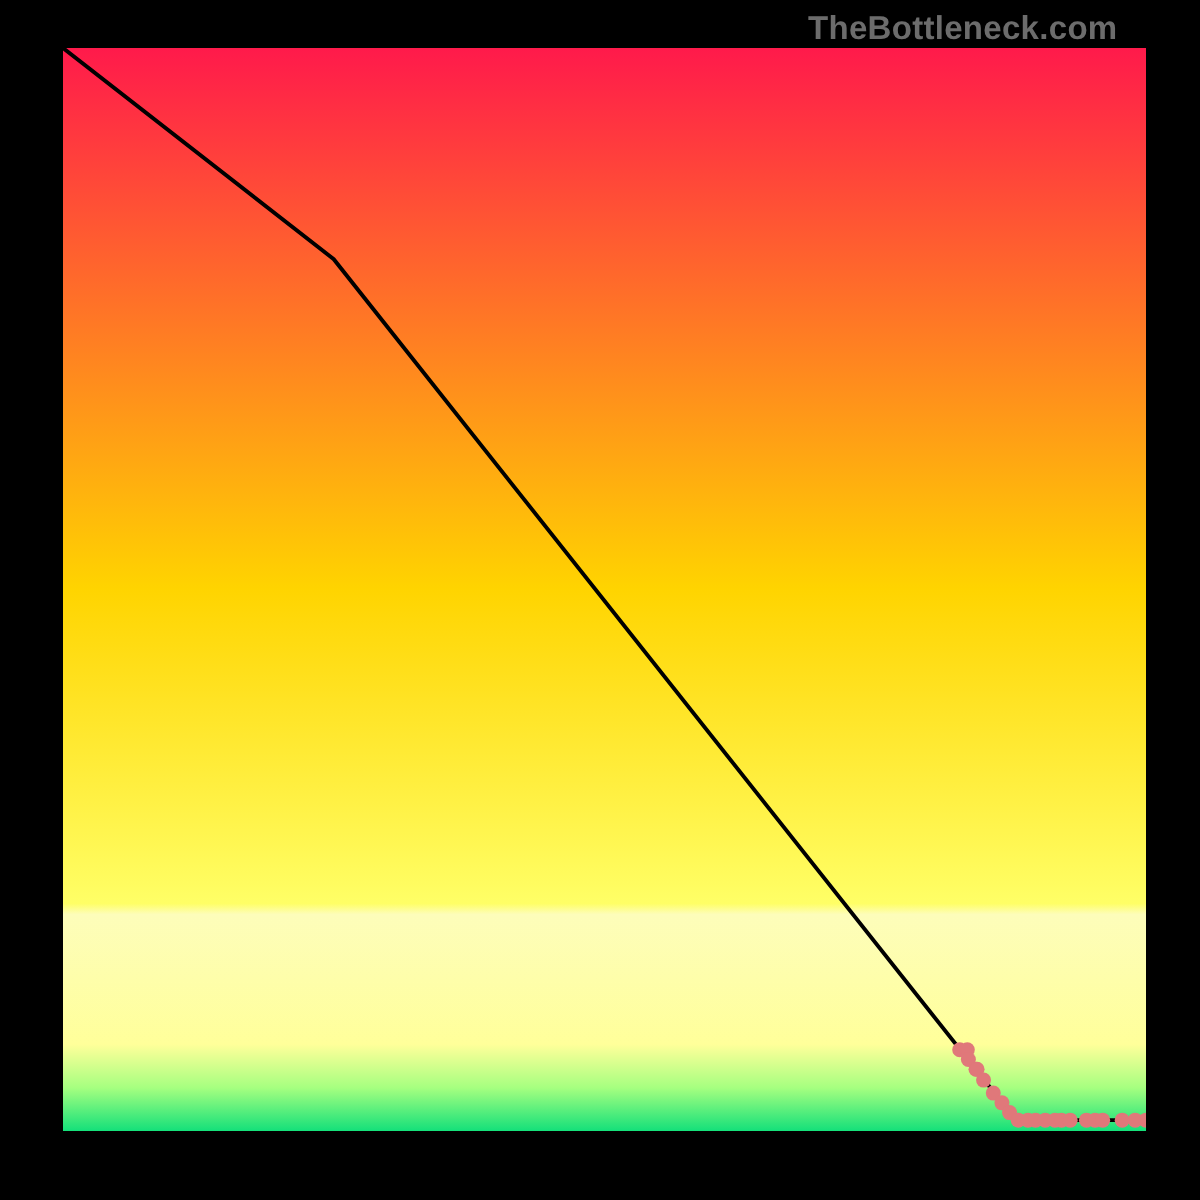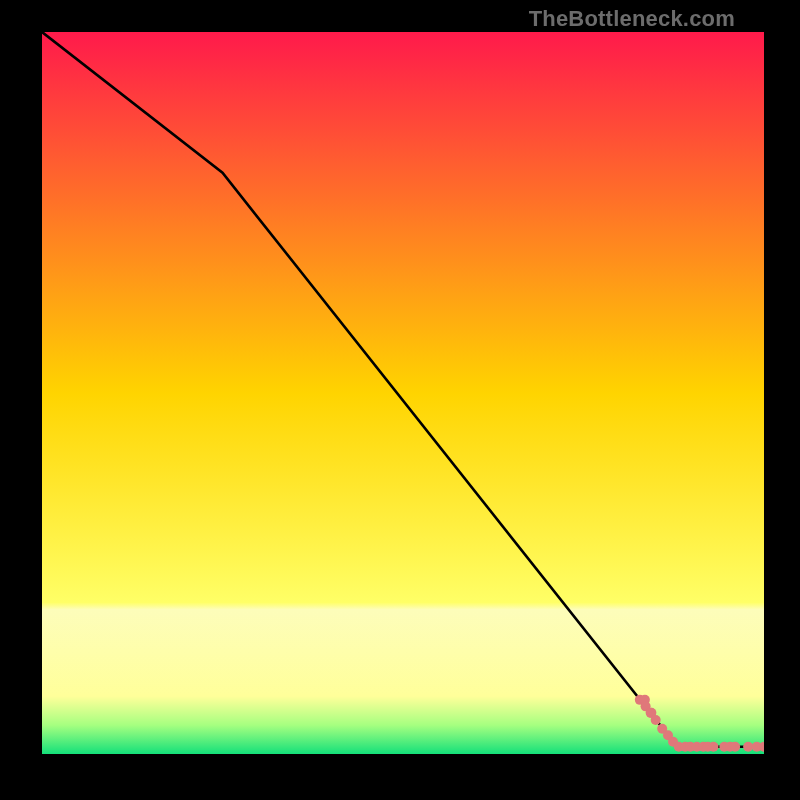--- a/index.html
+++ b/index.html
@@ -7,20 +7,21 @@
     padding: 0;
     width: 800px;
     height: 800px;
     background: #000000;
     overflow: hidden;
   }
   .stage {
     position: relative;
     width: 769px;
     height: 800px;
+    padding-left: 10px;
   }
   .plot-area {
     position: absolute;
     left: 42px;
     top: 32px;
     width: 722px;
     height: 722px;
   }
   .plot-area svg {
     display: block;

